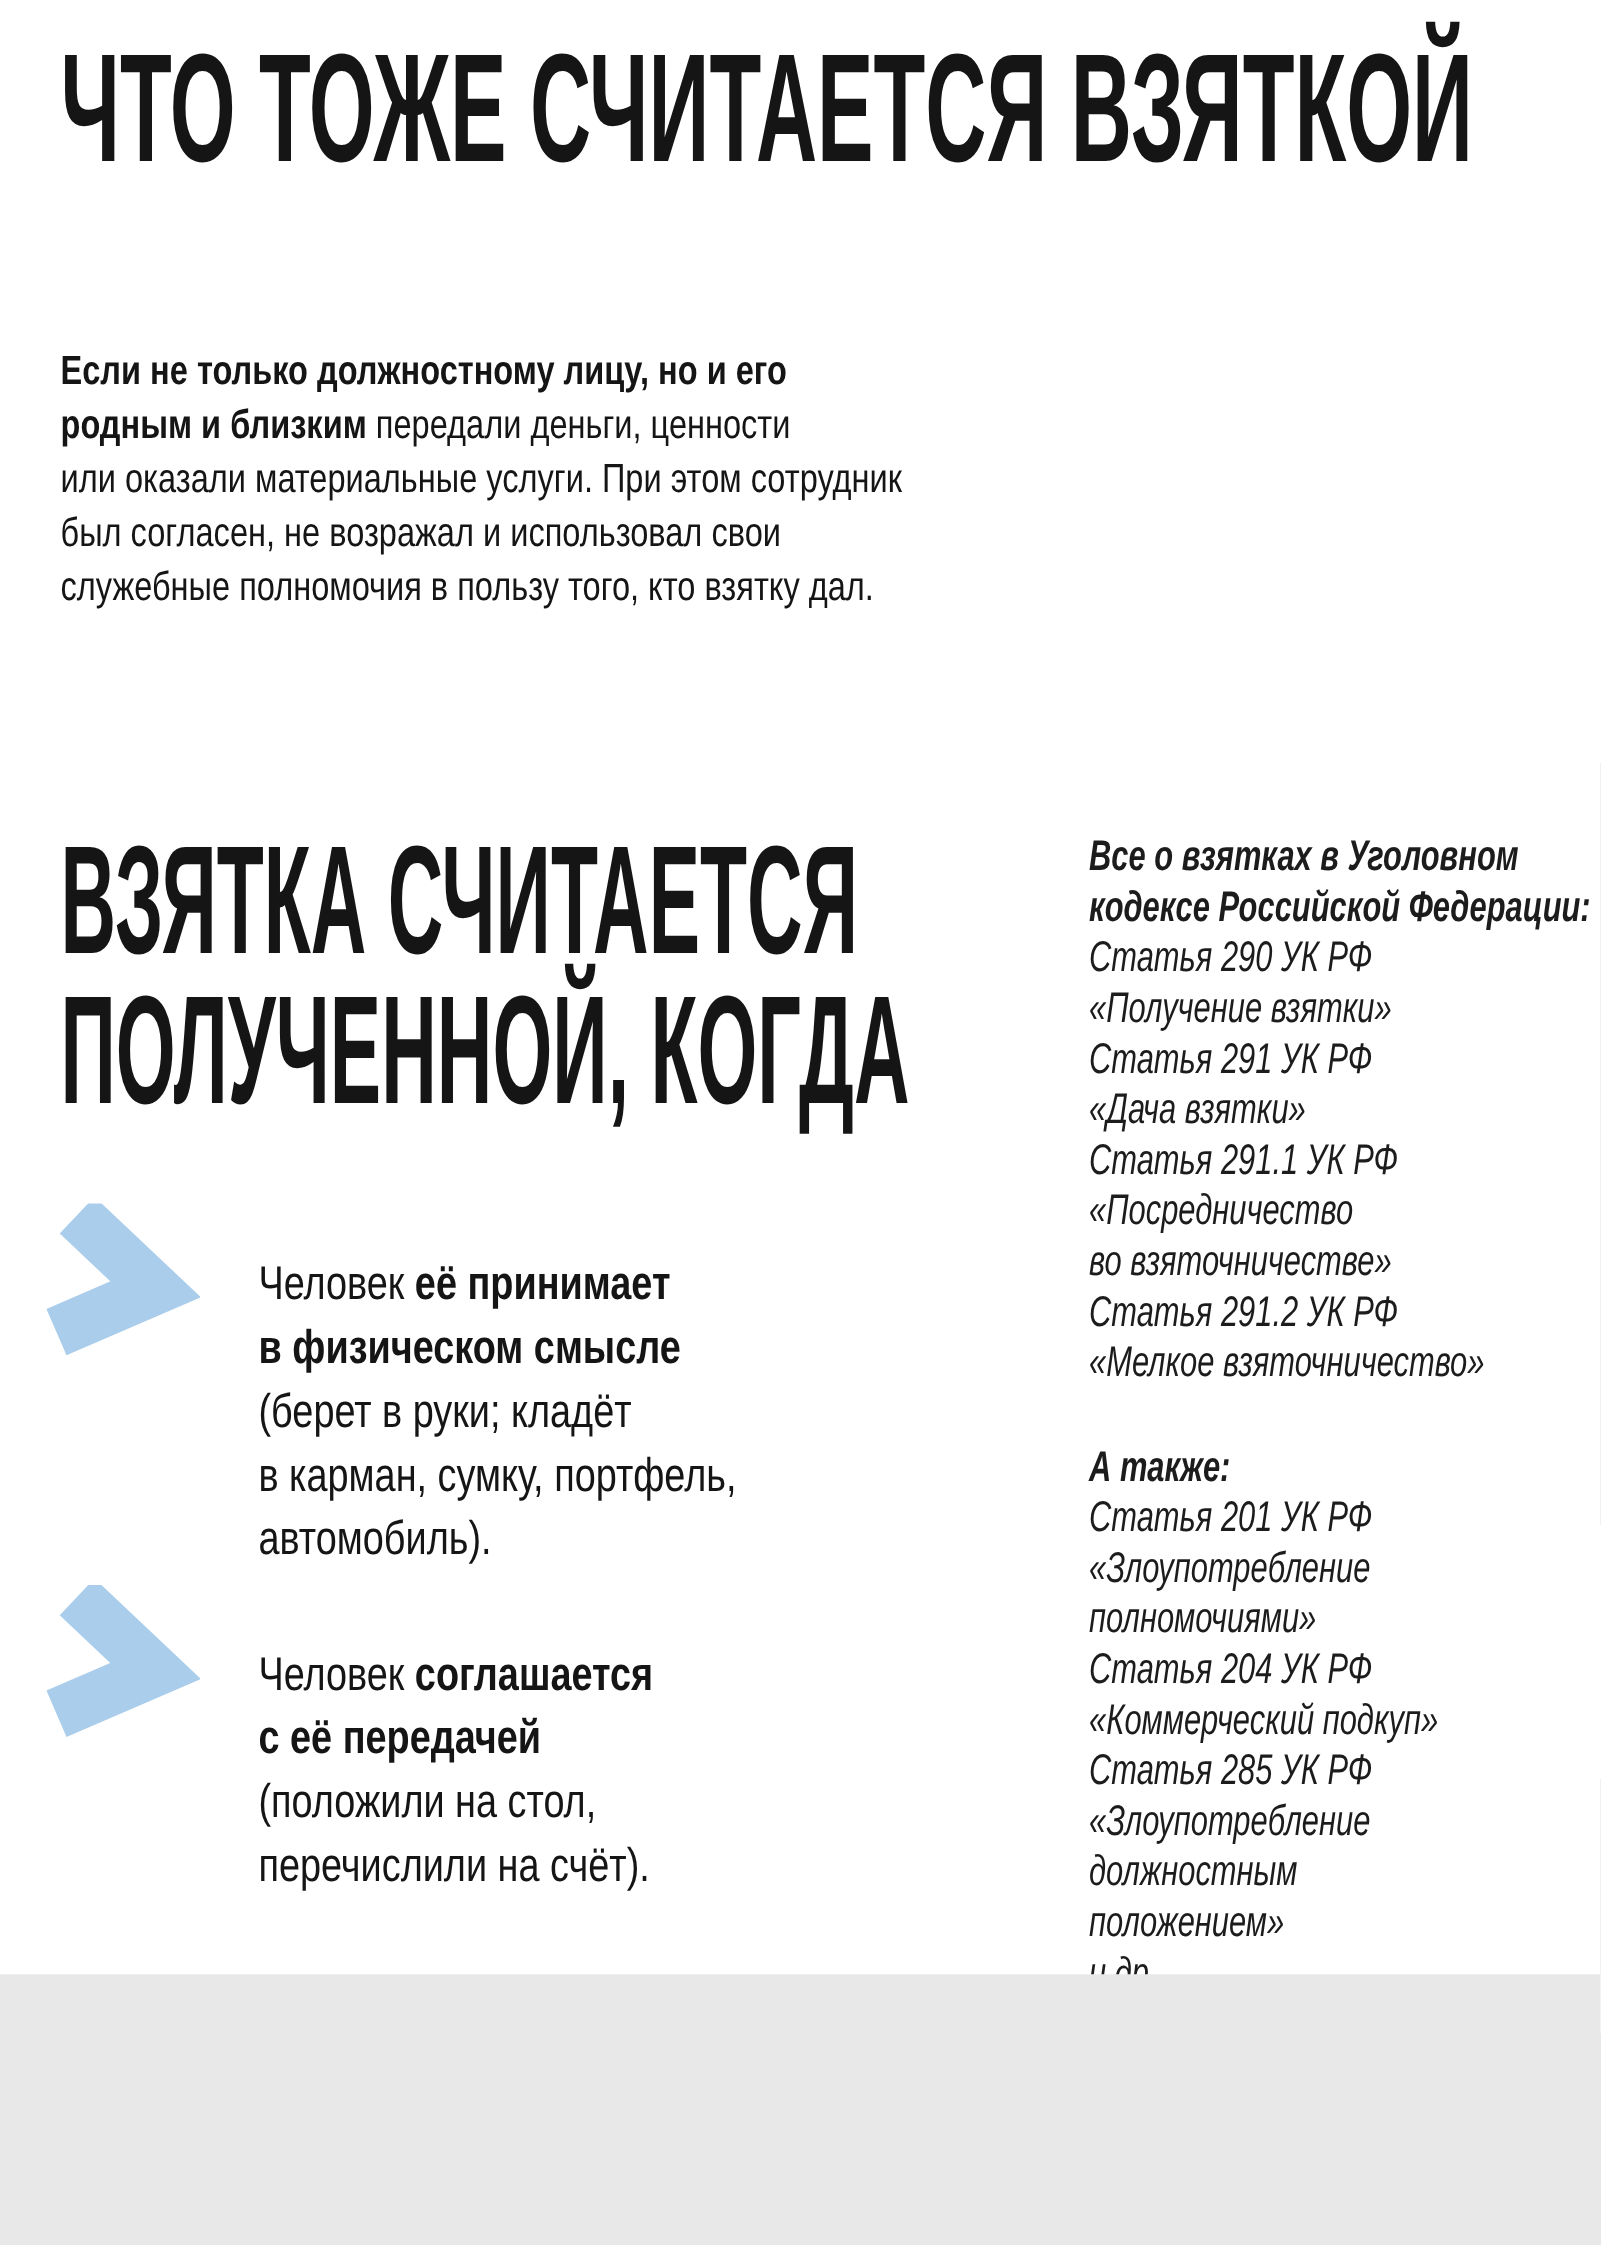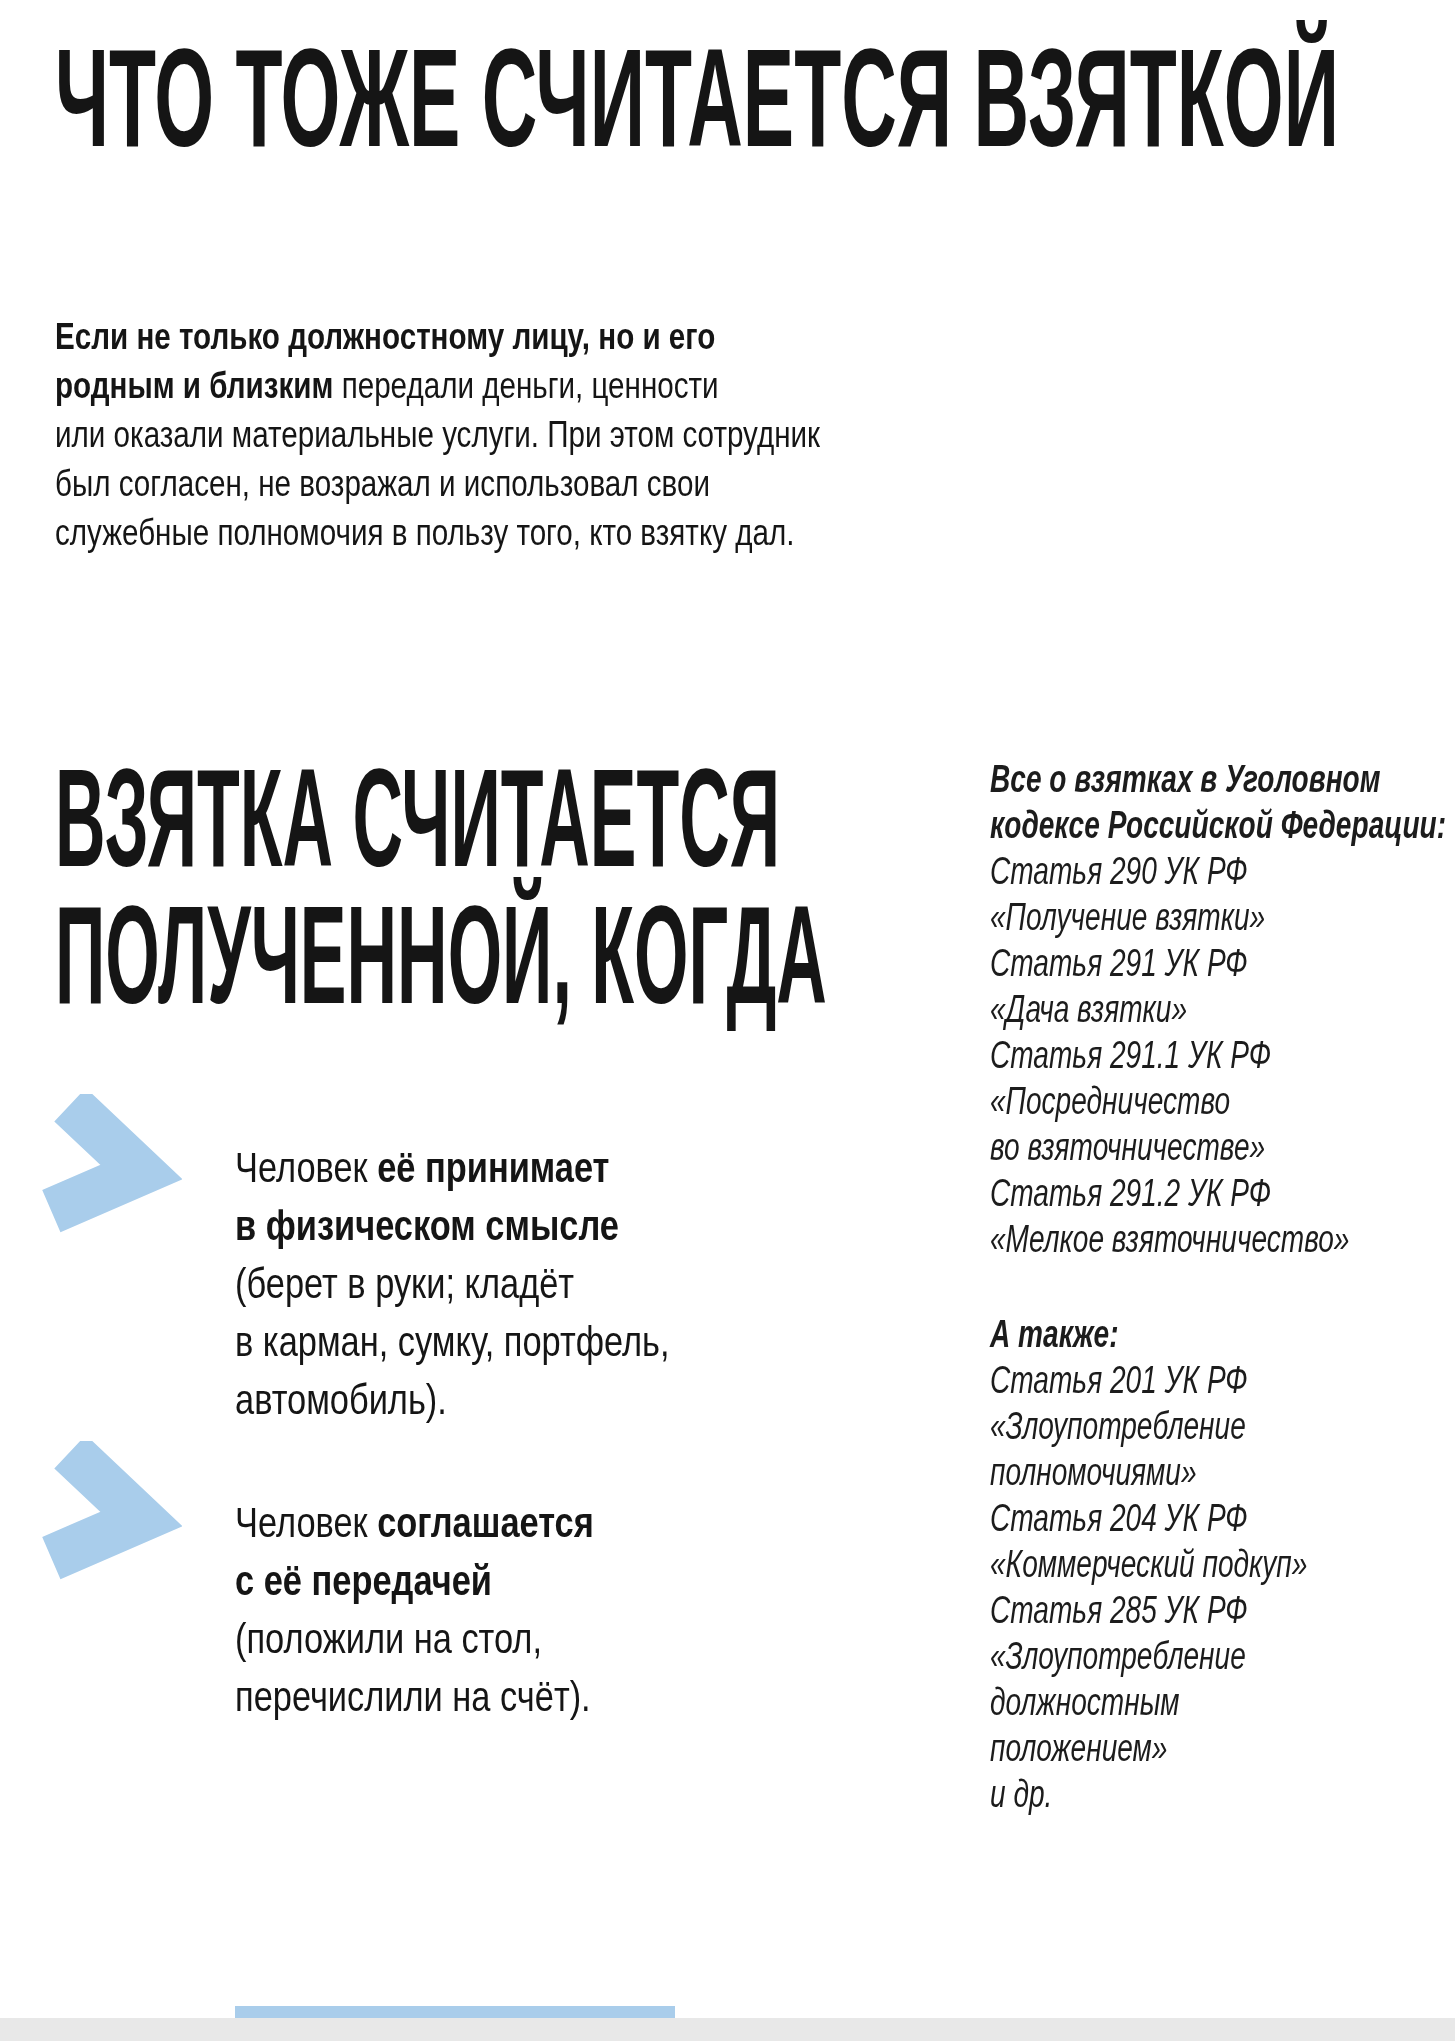--- a/index.html
+++ b/index.html
@@ -2,21 +2,21 @@
 <html style="--accent: #a9cdeb; --ink: #151515;"><head>
 <meta charset="utf-8">
 <style>
   :root{
     --accent:#a9cdeb;
     --ink:#151515;
   }
   html,body{margin:0;padding:0;background:#e8e8e8;}
   .page{
     position:relative;
-    width:1455px;height:2018px;
+    width:1455px;height:1795px;
     background:#ffffff;
     overflow:hidden;
     font-family:"Liberation Sans", sans-serif;
     color:var(--ink);
   }
   .abs{position:absolute;transform-origin:0 0;}
   .display{font-weight:700;white-space:nowrap;letter-spacing:0;}
   .h1{left:55px;top:28px;font-size:140px;line-height:140px;transform:scaleX(0.55);}
   .h2{left:55px;top:749px;font-size:140px;line-height:137px;transform:scaleX(0.50);}
   .intro{left:55px;top:312px;font-size:37px;line-height:49px;transform:scaleX(0.80);white-space:nowrap;}

